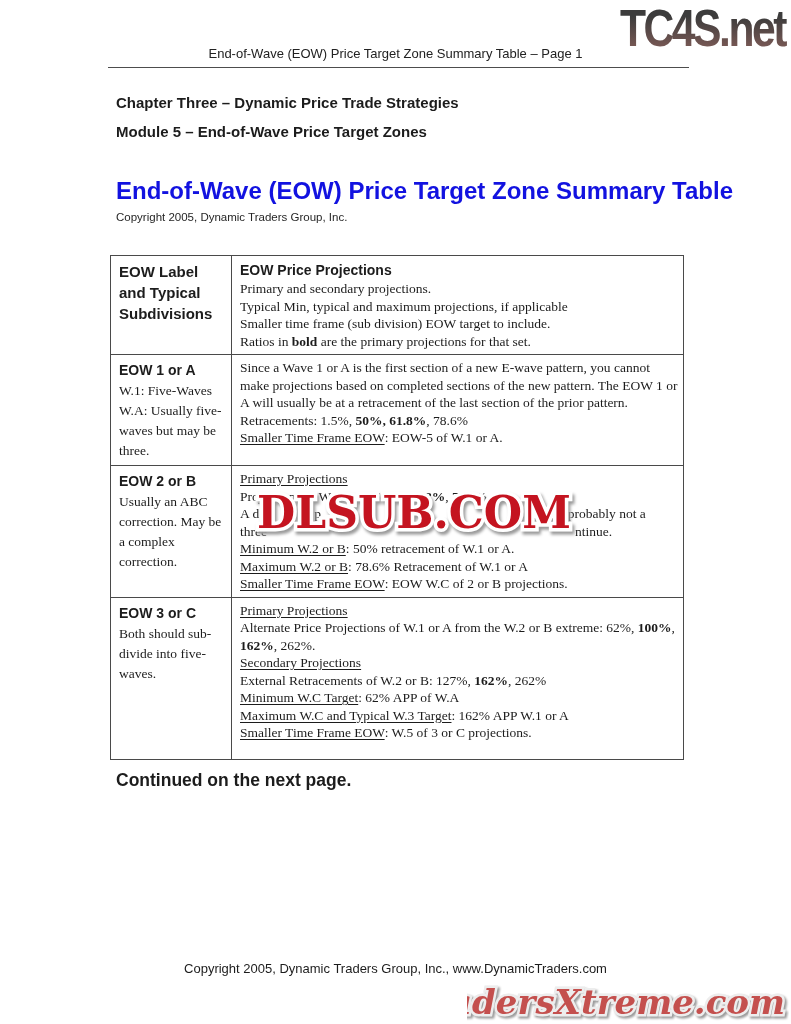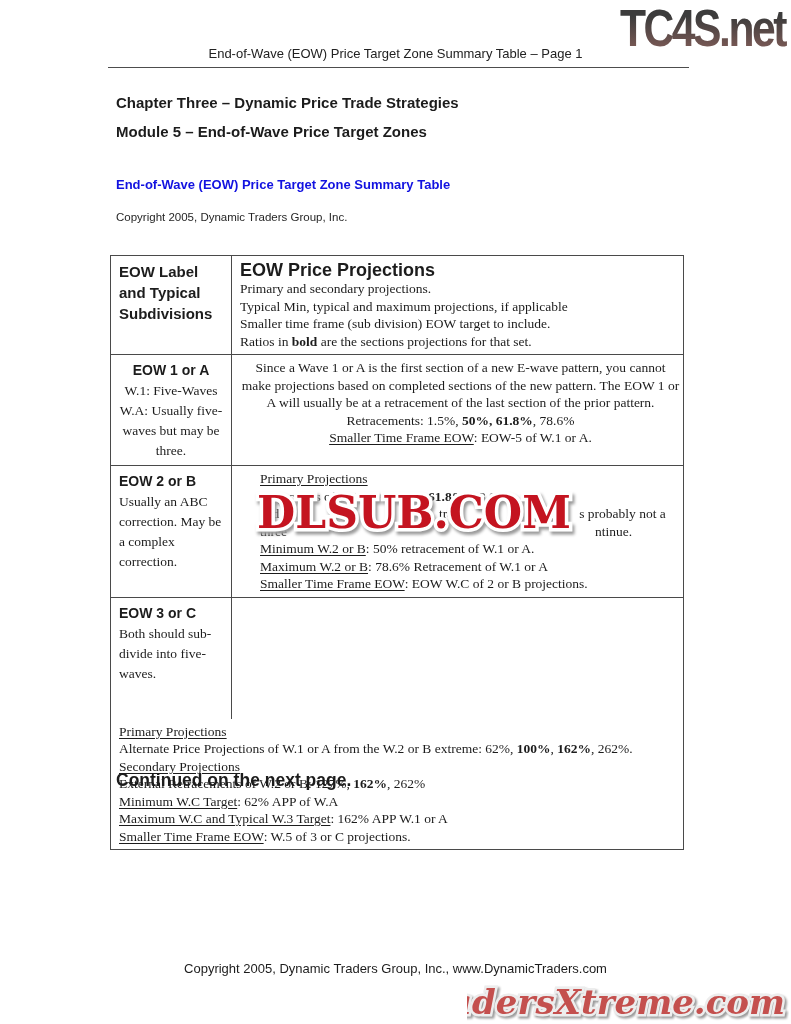--- a/index.html
+++ b/index.html
@@ -5,36 +5,36 @@
   html,body{margin:0;padding:0;background:#e9e9e9;}
   .page{position:relative;width:791px;height:1024px;background:#ffffff;margin:0 auto;
         font-family:"Liberation Sans",sans-serif;color:#1c1c1c;overflow:hidden;}
   
   .hdr-title{position:absolute;top:46px;left:0;width:100%;text-align:center;font-size:13px;color:#222;}
   .tc4s{position:absolute;top:2px;right:4px;}
   .hdr-rule{position:absolute;top:67px;left:108px;width:581px;border-top:1.5px solid #4d4d4d;}
   
   .chapter{position:absolute;top:94px;left:116px;font-size:15px;font-weight:bold;}
   .module{position:absolute;top:123px;left:116px;font-size:15px;font-weight:bold;}
-  .doc-title{position:absolute;top:177px;left:116px;font-size:13px;font-weight:bold;}
+  .doc-title{position:absolute;top:177px;left:116px;font-size:24px;font-weight:bold;}
   .doc-copy{position:absolute;top:211px;left:116px;font-size:11.5px;color:#262626;}
   
   .eow-table{position:absolute;top:255px;left:110px;width:574px;border:1px solid #4a4a4a;box-sizing:border-box;}
   .trow{display:flex;border-bottom:1px solid #4a4a4a;box-sizing:border-box;}
-  .trow:last-child{border-bottom:none;flex-direction:column;}
+  .trow:last-child{border-bottom:none;}
   .trow:nth-child(1){min-height:91px;}
-  .trow:nth-child(2){min-height:105px;text-align:center;}
-  .trow:nth-child(3){min-height:123px;gap:20px;}
+  .trow:nth-child(2){min-height:105px;}
+  .trow:nth-child(3){min-height:123px;}
   .trow:nth-child(4){min-height:161px;}
   .tleft{width:121px;flex:0 0 121px;border-right:1px solid #4a4a4a;box-sizing:border-box;
          padding:5px 8px 4px 8px;font-size:13.5px;line-height:20px;}
   .tleft .cell-title{font-weight:bold;font-size:14px;line-height:21px;}
   .trow:nth-child(1) .tleft .cell-title{font-size:15px;line-height:21px;}
   .tright{flex:1;padding:4px 2px 4px 8px;font-size:13.5px;line-height:17.5px;box-sizing:border-box;}
-  .tright .cell-title{font-weight:bold;font-size:18px;line-height:20px;}
+  .tright .cell-title{font-weight:bold;font-size:14px;line-height:20px;}
   .tline{margin:0;font-family:Liberation Serif, serif;}
   .tline .b{font-weight:bold;}
   .tline .u{text-decoration:underline;text-underline-offset:2px;}
   .gap{display:inline-block;height:1px;}
   
   .dlsub{position:absolute;top:482px;left:247px;z-index:5;}
   
   .continued{position:absolute;top:770px;left:116px;font-size:17.5px;font-weight:bold;}
   
   .ftr-copy{position:absolute;top:961px;left:0;width:100%;text-align:center;font-size:13px;}
@@ -65,21 +65,21 @@
   <div class="eow-table" id="eow-table">
       <div class="trow">
         <div class="tleft">
           <div class="cell-title">EOW Label and Typical Subdivisions</div>
         </div>
         <div class="tright">
           <div class="cell-title">EOW Price Projections</div>
           <div class="tline"><span>Primary and secondary projections.</span></div>
           <div class="tline"><span>Typical Min, typical and maximum projections, if applicable</span></div>
           <div class="tline"><span>Smaller time frame (sub division) EOW target to include.</span></div>
-          <div class="tline"><span>Ratios in </span><span class="b ">bold</span><span> are the sections projections for that set.</span></div>
+          <div class="tline"><span>Ratios in </span><span class="b ">bold</span><span> are the primary projections for that set.</span></div>
         </div>
       </div>
       <div class="trow">
         <div class="tleft">
           <div class="cell-title">EOW 1 or A</div>
           <div class="tline">W.1: Five-Waves</div>
           <div class="tline">W.A: Usually five-waves but may be three.</div>
         </div>
         <div class="tright">
           <div class="tline"><span>Since a Wave 1 or A is the first section of a new E-wave pattern, you cannot make projections based on completed sections of the new pattern. The EOW 1 or A will usually be at a retracement of the last section of the prior pattern.</span></div>

